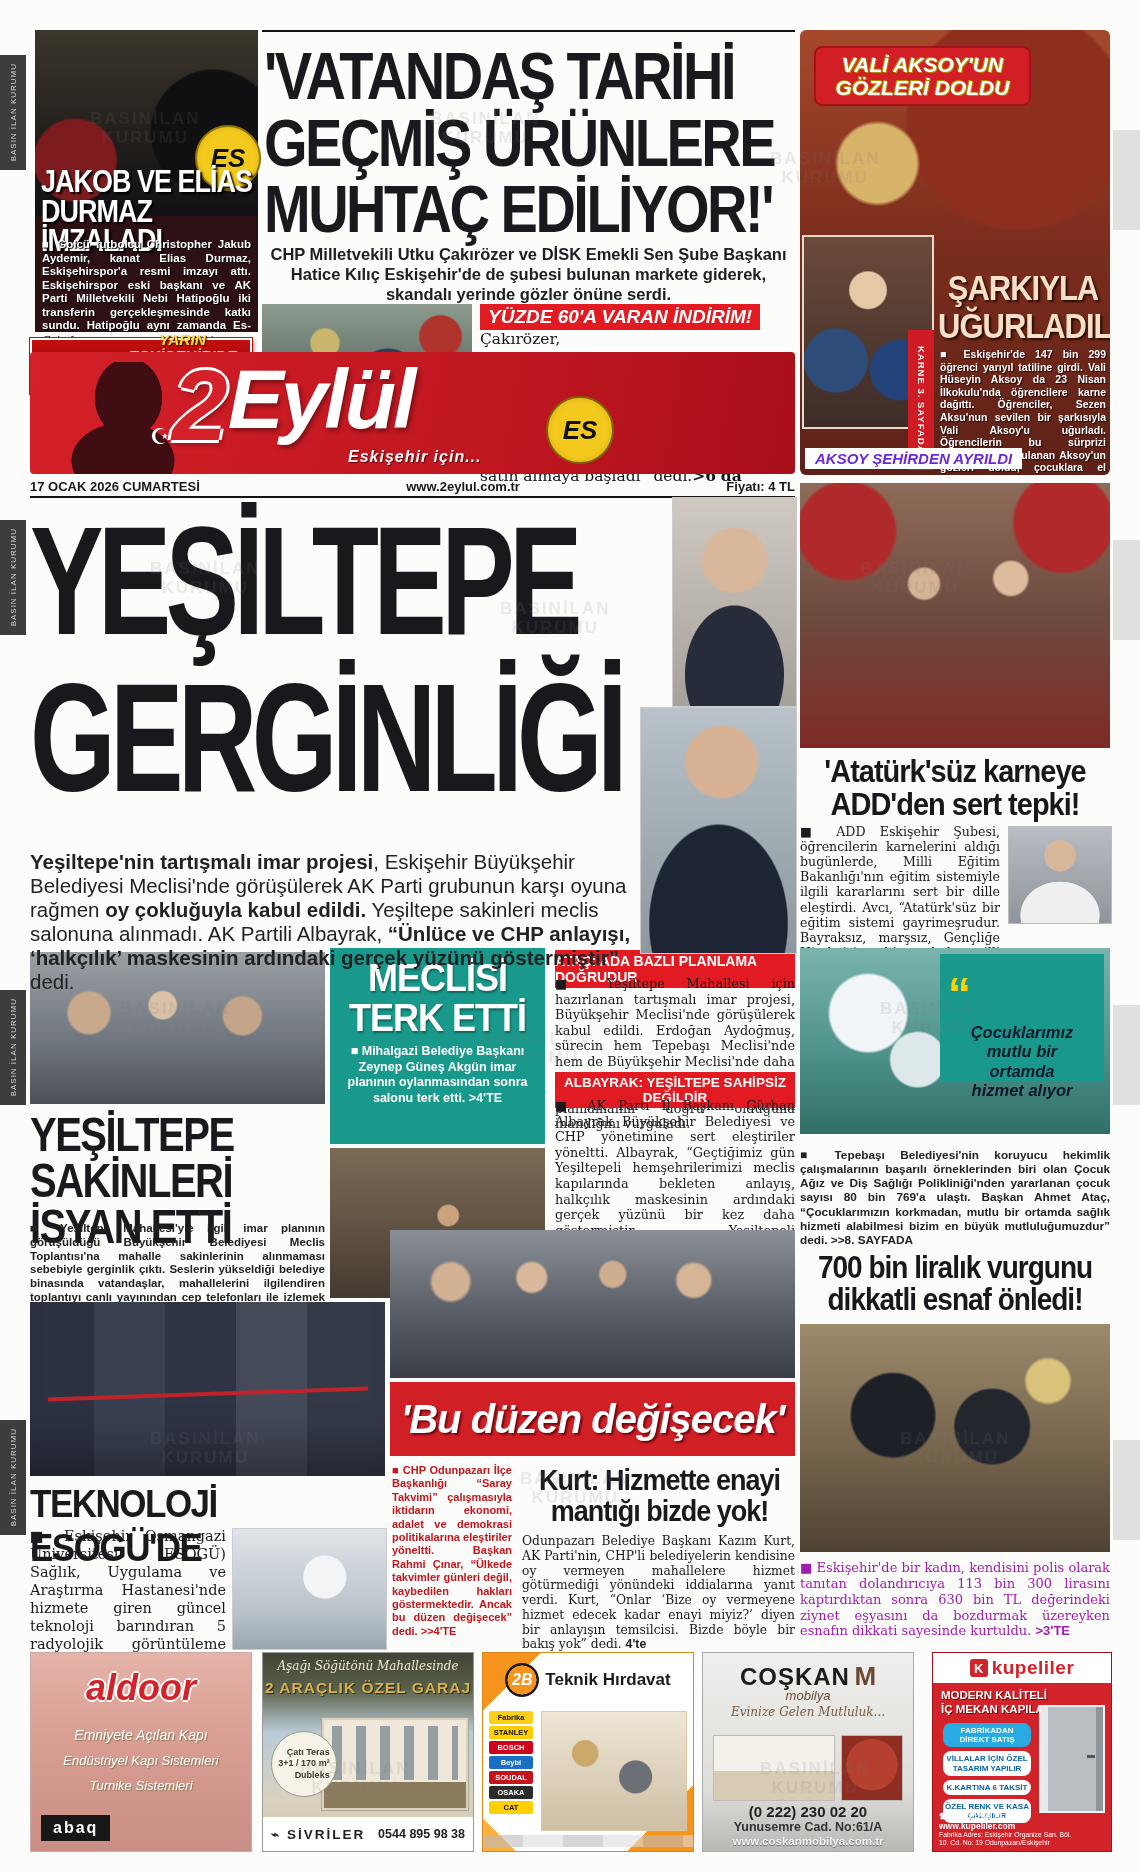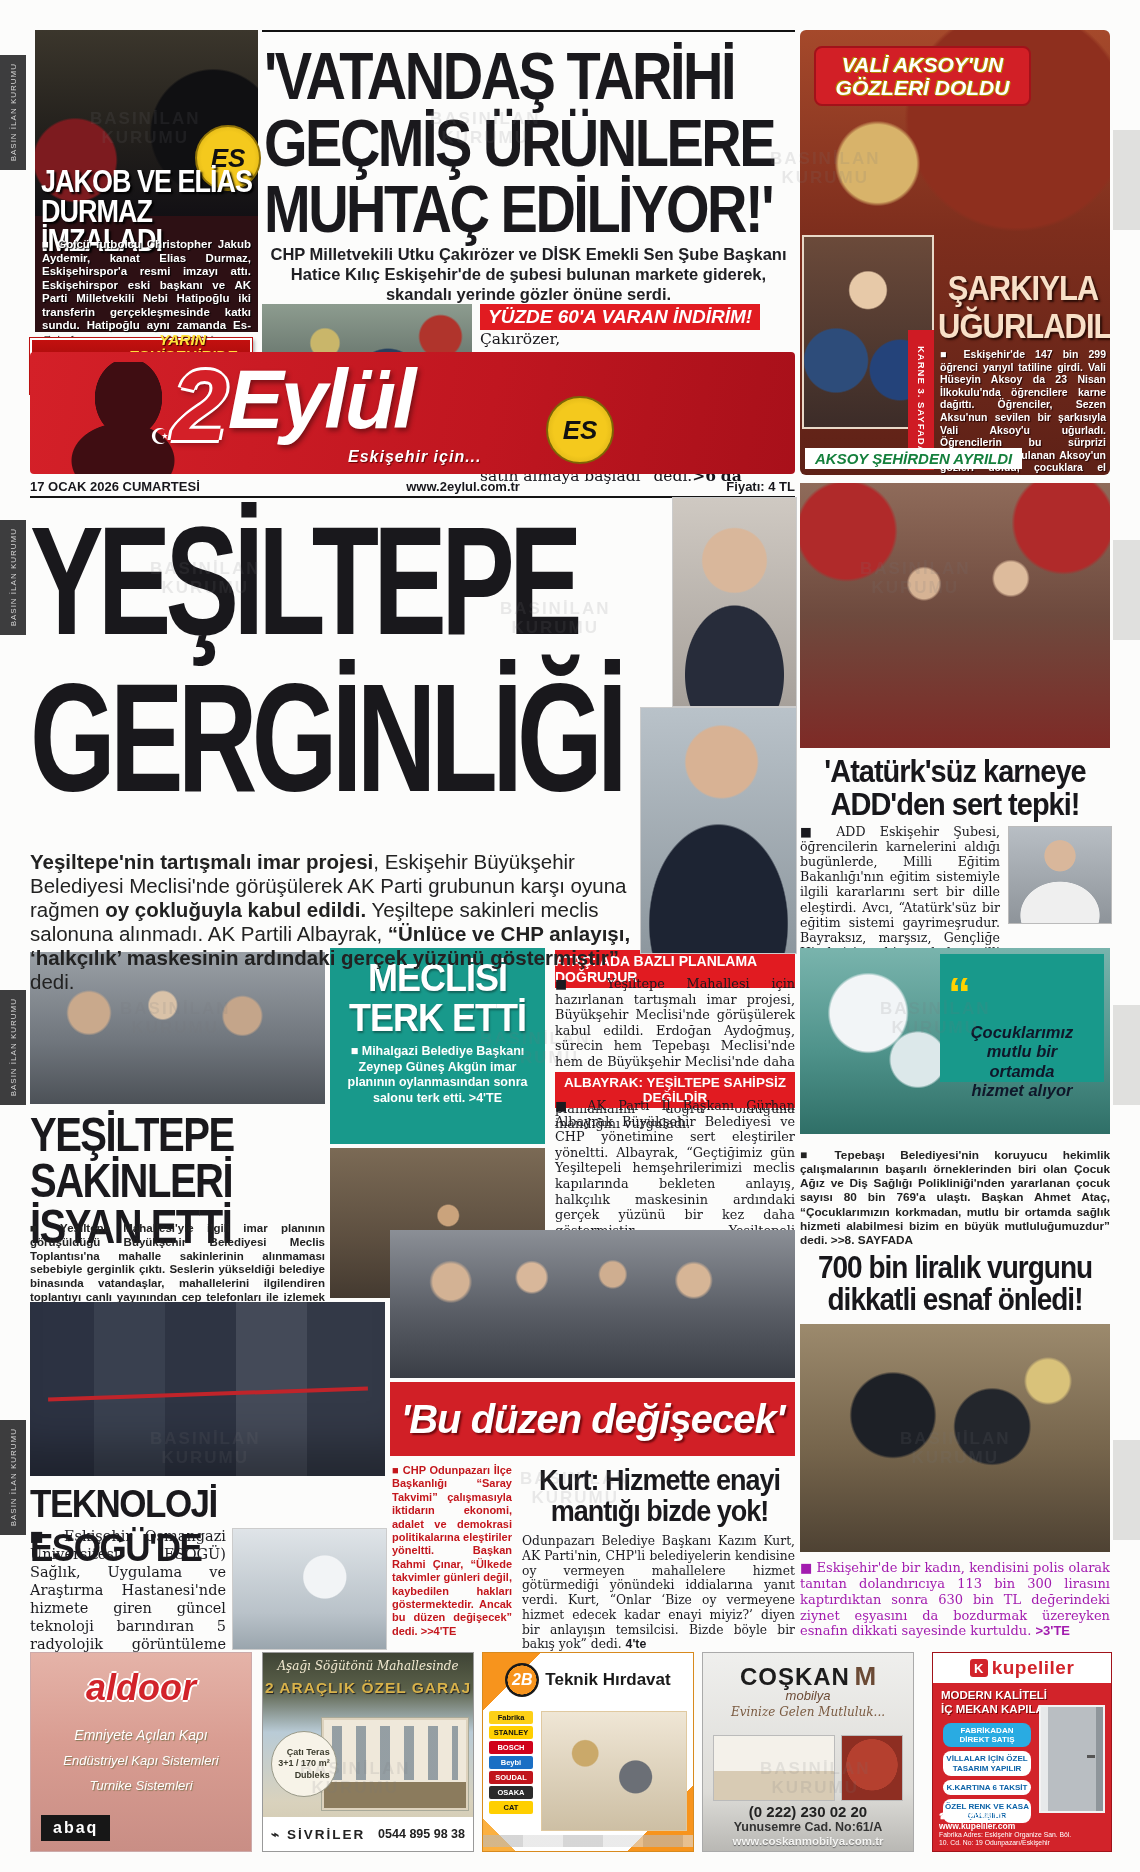--- a/index.html
+++ b/index.html
@@ -135,21 +135,21 @@
     <div class="abs" style="left:108px;top:300px;width:26px;height:140px;background:#cf1b24;display:flex;align-items:center;justify-content:center;">
       <span style="writing-mode:vertical-rl;color:#fff;font-weight:bold;font-size:9.5px;letter-spacing:1px;">KARNE 3. SAYFADA</span>
     </div>
     <div class="abs" style="left:138px;top:240px;width:170px;text-align:center;color:#f8e0c8;font-weight:bold;font-size:31px;letter-spacing:-1px;line-height:1.05;transform:scaleY(1.15);transform-origin:50% 0;text-shadow:2px 2px 2px #2a0c06;">
       <div>ŞARKIYLA</div>
         <div>UĞURLADILAR</div>
     </div>
     <div class="abs just" style="left:140px;top:318px;width:166px;color:#fff;font-weight:bold;font-size:10.5px;line-height:1.2;text-shadow:1px 1px 1px #200;">
       <span>■ Eskişehir'de 147 bin 299 öğrenci yarıyıl tatiline girdi. Vali Hüseyin Aksoy da 23 Nisan İlkokulu'nda öğrencilere karne dağıttı. Öğrenciler, Sezen Aksu'nun sevilen bir şarkısıyla Vali Aksoy'u uğurladı. Öğrencilerin bu sürprizi karşısında duygulanan Aksoy'un gözleri doldu, çocuklara el sallayarak teşekkür etti.</span> <span style="color:#aadcf5;">&gt;&gt;7. sayfada</span>
     </div>
-    <div class="abs" style="left:5px;top:418px;background:#fff;color:#15803d;font-weight:bold;font-style:italic;font-size:15px;padding:2px 10px;">AKSOY ŞEHİRDEN AYRILDI</div>
+    <div class="abs" style="left:5px;top:418px;background:#fff;color:#6d28d9;font-weight:bold;font-style:italic;font-size:15px;padding:2px 10px;">AKSOY ŞEHİRDEN AYRILDI</div>
   </div>
 
   <div class="abs" style="left:30px;top:352px;width:765px;height:122px;background:linear-gradient(100deg,#d42028 0%,#c01620 60%,#a8101a 100%);border-radius:4px;overflow:hidden;">
     <div class="abs" style="left:38px;top:10px;width:110px;height:112px;background:
            radial-gradient(ellipse 34px 40px at 55% 32%,#3f0d12 0 98%,transparent 100%),
            radial-gradient(ellipse 52px 38px at 50% 88%,#3f0d12 0 98%,transparent 100%);"></div>
     <div class="abs" style="left:120px;top:72px;color:#fff;font-size:22px;">☪</div>
     <div class="abs" style="left:142px;top:-4px;width:380px;">
       <span style="font-size:100px;font-weight:bold;font-style:italic;color:#d42028;text-shadow:-3px 0 0 #fff,3px 0 0 #fff,0 -3px 0 #fff,0 3px 0 #fff,2px 4px 6px rgba(0,0,0,.35);vertical-align:-12px;">2</span><span style="font-size:84px;font-weight:bold;font-style:italic;color:#fff;letter-spacing:-3px;text-shadow:2px 3px 5px rgba(0,0,0,.4);">Eylül</span>
     </div>

